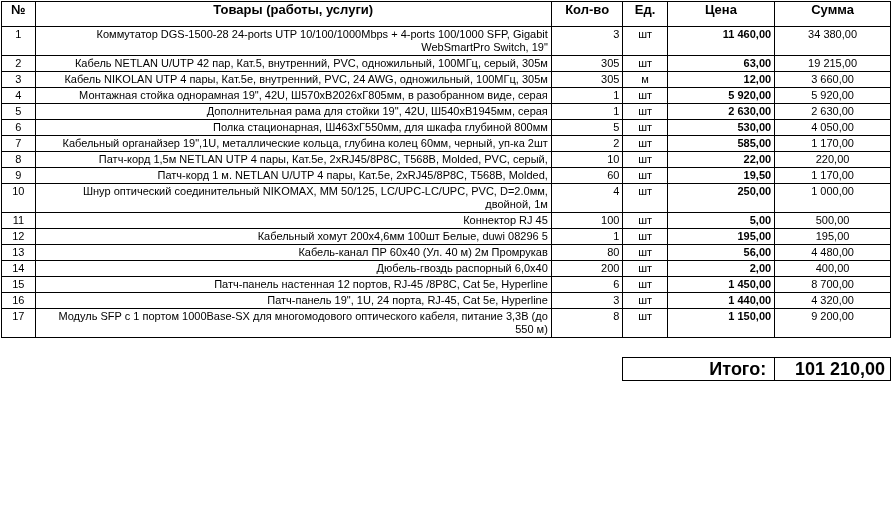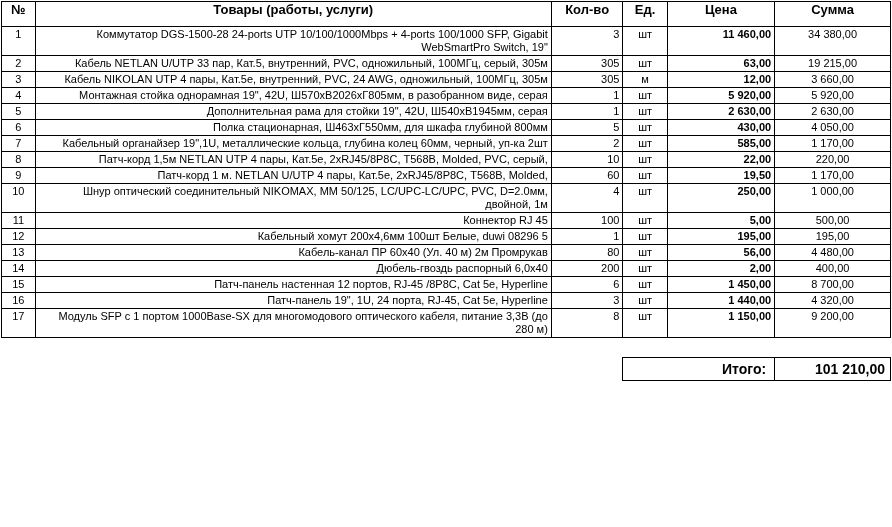--- a/index.html
+++ b/index.html
@@ -62,21 +62,21 @@
     padding: 0;
   }
   tfoot .spacer-row td {
     height: 17px;
     border: none;
   }
   tfoot .total-row td {
     height: 20px;
     border: none;
     font-weight: bold;
-    font-size: 14px;
+    font-size: 18px;
     vertical-align: middle;
   }
   tfoot .total-row td.total-label {
     text-align: right;
     padding-right: 8px;
     border-top: 1px solid #000000;
     border-left: 1px solid #000000;
     border-bottom: 1px solid #000000;
   }
   tfoot .total-row td.total-value {
@@ -116,21 +116,21 @@
       <tr>
         <td class="num">1</td>
         <td class="name">Коммутатор DGS-1500-28 24-ports UTP 10/100/1000Mbps + 4-ports 100/1000 SFP, Gigabit WebSmartPro Switch, 19"</td>
         <td class="qty">3</td>
         <td class="unit">шт</td>
         <td class="price">11 460,00</td>
         <td class="sum">34 380,00</td>
       </tr>
       <tr>
         <td class="num">2</td>
-        <td class="name">Кабель NETLAN U/UTP 33 пар, Кат.5, внутренний, PVC, одножильный, 100МГц, серый, 305м</td>
+        <td class="name">Кабель NETLAN U/UTP 42 пар, Кат.5, внутренний, PVC, одножильный, 100МГц, серый, 305м</td>
         <td class="qty">305</td>
         <td class="unit">шт</td>
         <td class="price">63,00</td>
         <td class="sum">19 215,00</td>
       </tr>
       <tr>
         <td class="num">3</td>
         <td class="name">Кабель NIKOLAN UTP 4 пары, Кат.5е, внутренний, PVC, 24 AWG, одножильный, 100МГц, 305м</td>
         <td class="qty">305</td>
         <td class="unit">м</td>
@@ -151,21 +151,21 @@
         <td class="qty">1</td>
         <td class="unit">шт</td>
         <td class="price">2 630,00</td>
         <td class="sum">2 630,00</td>
       </tr>
       <tr>
         <td class="num">6</td>
         <td class="name">Полка стационарная, Ш463хГ550мм, для шкафа глубиной 800мм</td>
         <td class="qty">5</td>
         <td class="unit">шт</td>
-        <td class="price">430,00</td>
+        <td class="price">530,00</td>
         <td class="sum">4 050,00</td>
       </tr>
       <tr>
         <td class="num">7</td>
         <td class="name">Кабельный органайзер 19",1U, металлические кольца, глубина колец 60мм, черный, уп-ка 2шт</td>
         <td class="qty">2</td>
         <td class="unit">шт</td>
         <td class="price">585,00</td>
         <td class="sum">1 170,00</td>
       </tr>
@@ -236,21 +236,21 @@
       <tr>
         <td class="num">16</td>
         <td class="name">Патч-панель 19", 1U, 24 порта, RJ-45, Cat 5e, Hyperline</td>
         <td class="qty">3</td>
         <td class="unit">шт</td>
         <td class="price">1 440,00</td>
         <td class="sum">4 320,00</td>
       </tr>
       <tr>
         <td class="num">17</td>
-        <td class="name">Модуль SFP с 1 портом 1000Base-SX для многомодового оптического кабеля, питание 3,3В (до 280 м)</td>
+        <td class="name">Модуль SFP с 1 портом 1000Base-SX для многомодового оптического кабеля, питание 3,3В (до 550 м)</td>
         <td class="qty">8</td>
         <td class="unit">шт</td>
         <td class="price">1 150,00</td>
         <td class="sum">9 200,00</td>
       </tr>
     </tbody>
     <tfoot>
       <tr class="spacer-row">
         <td colspan="6"></td>
       </tr>

